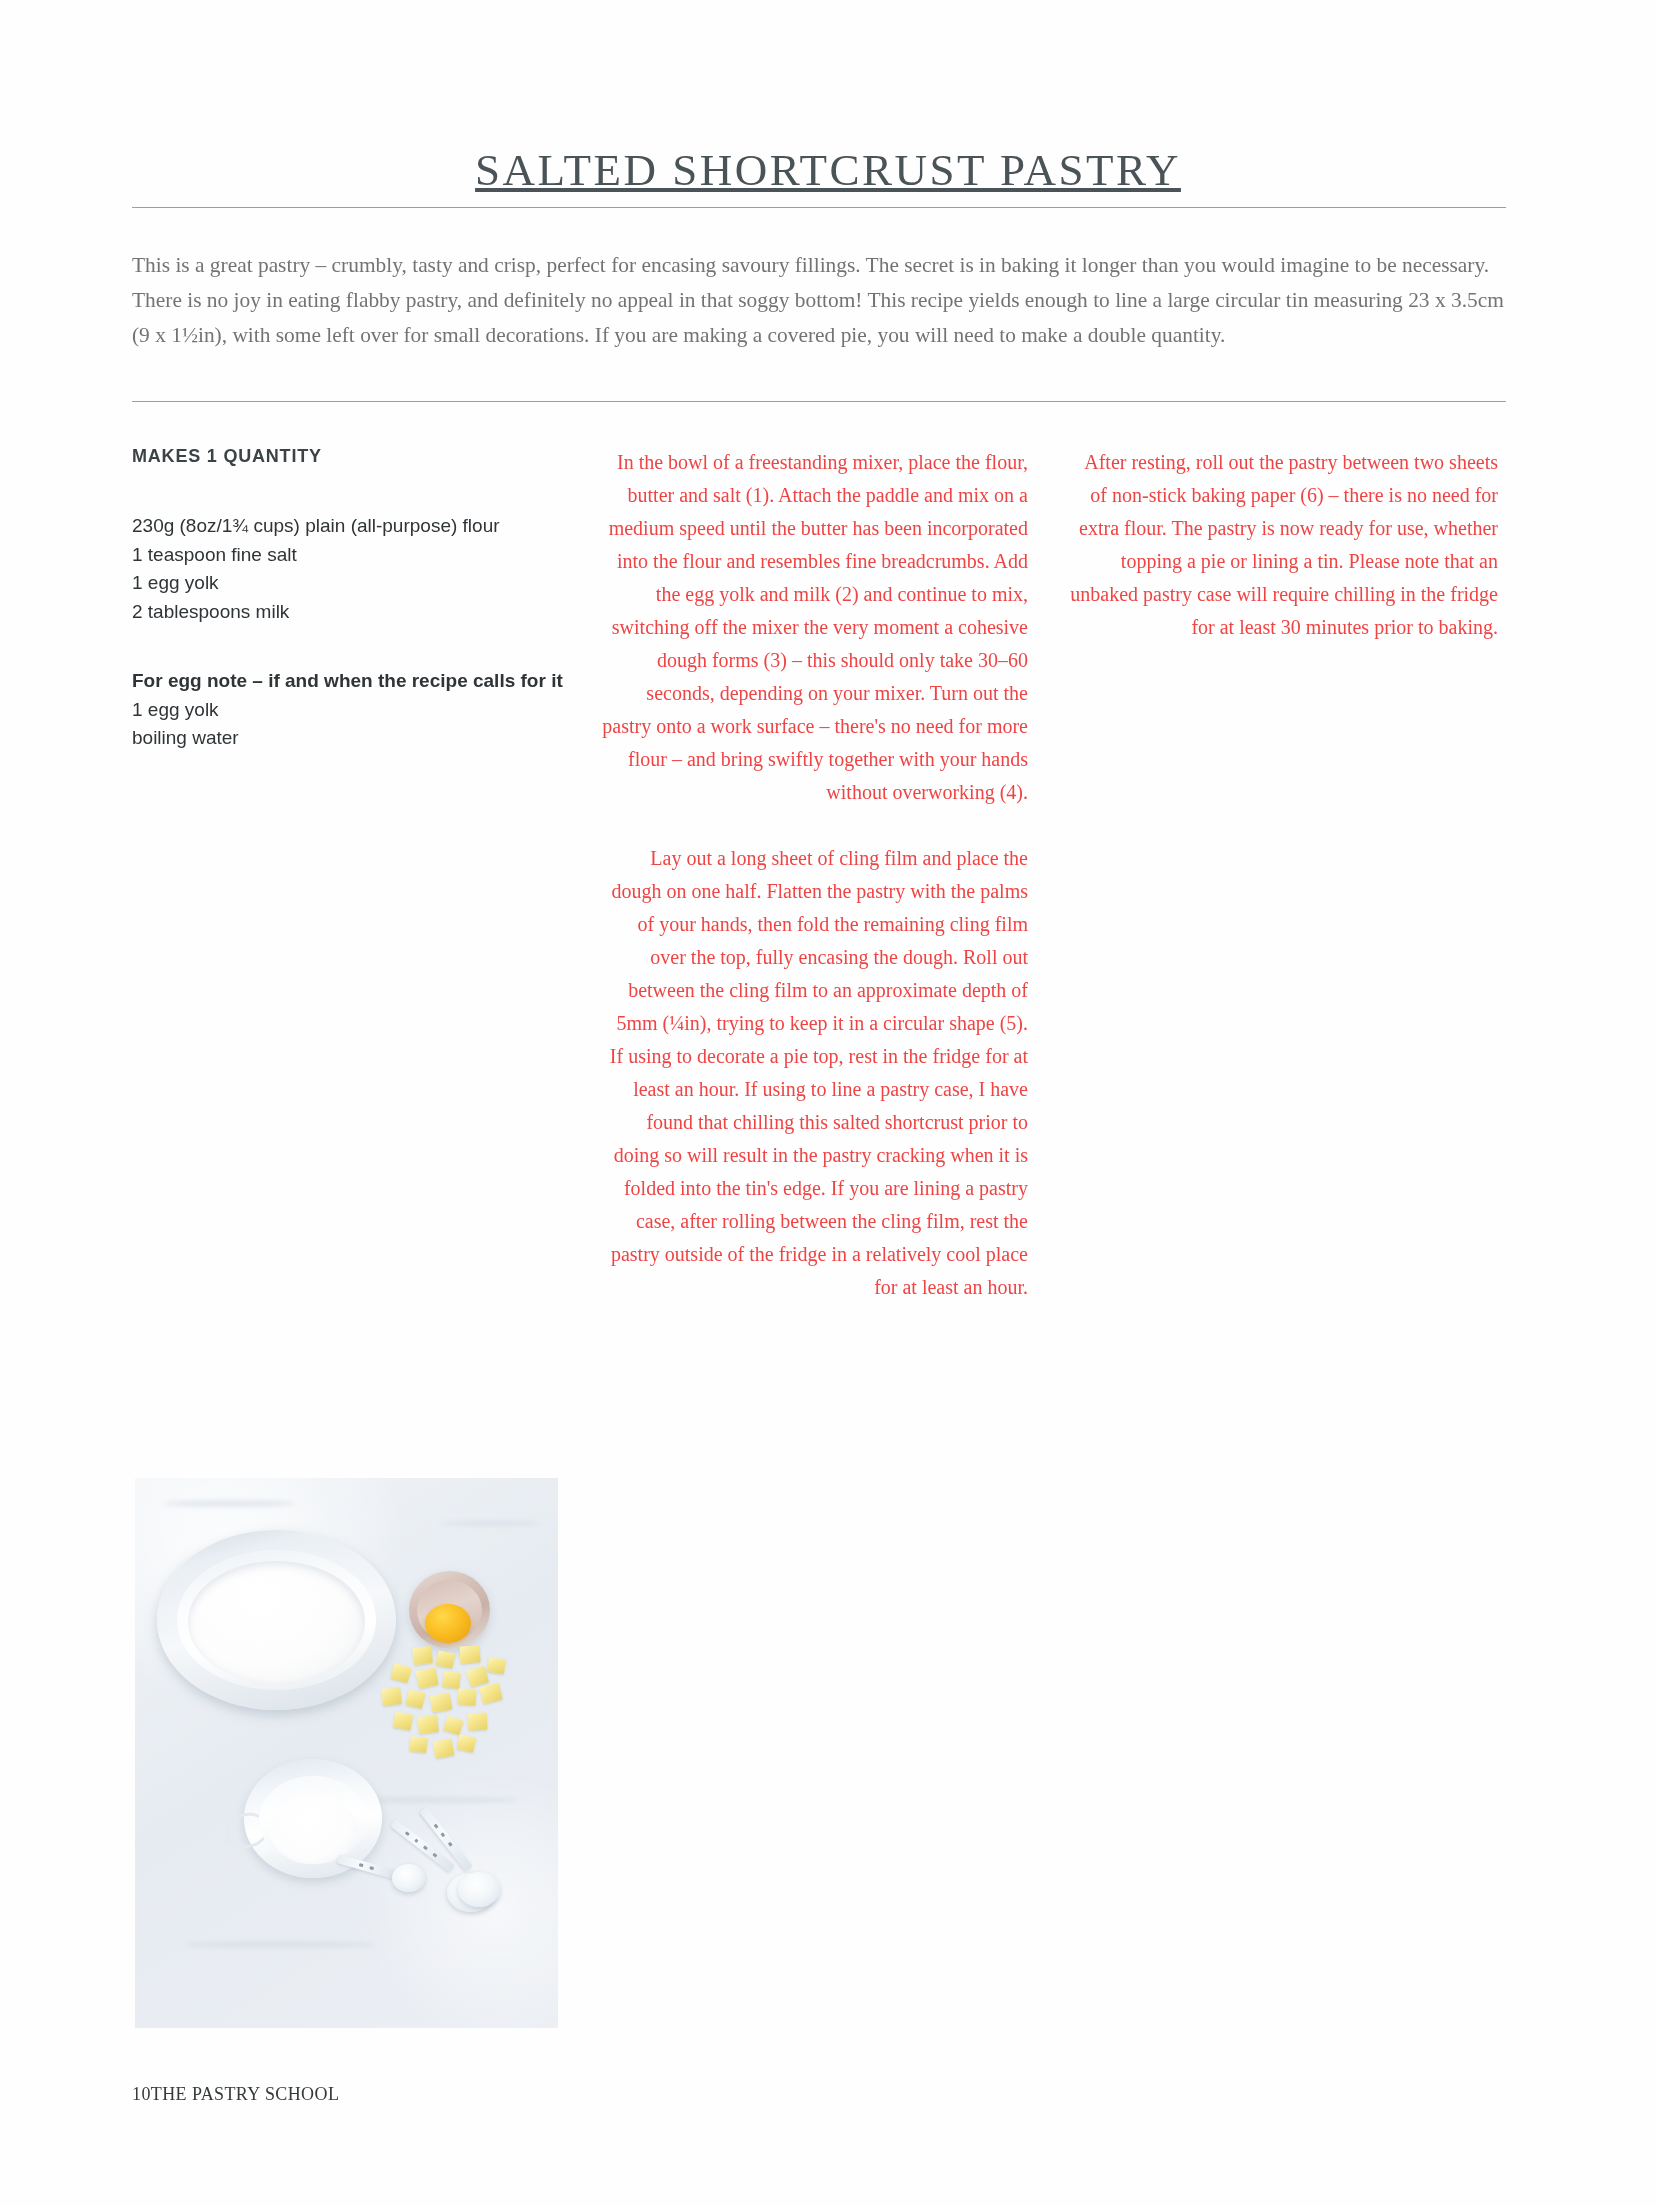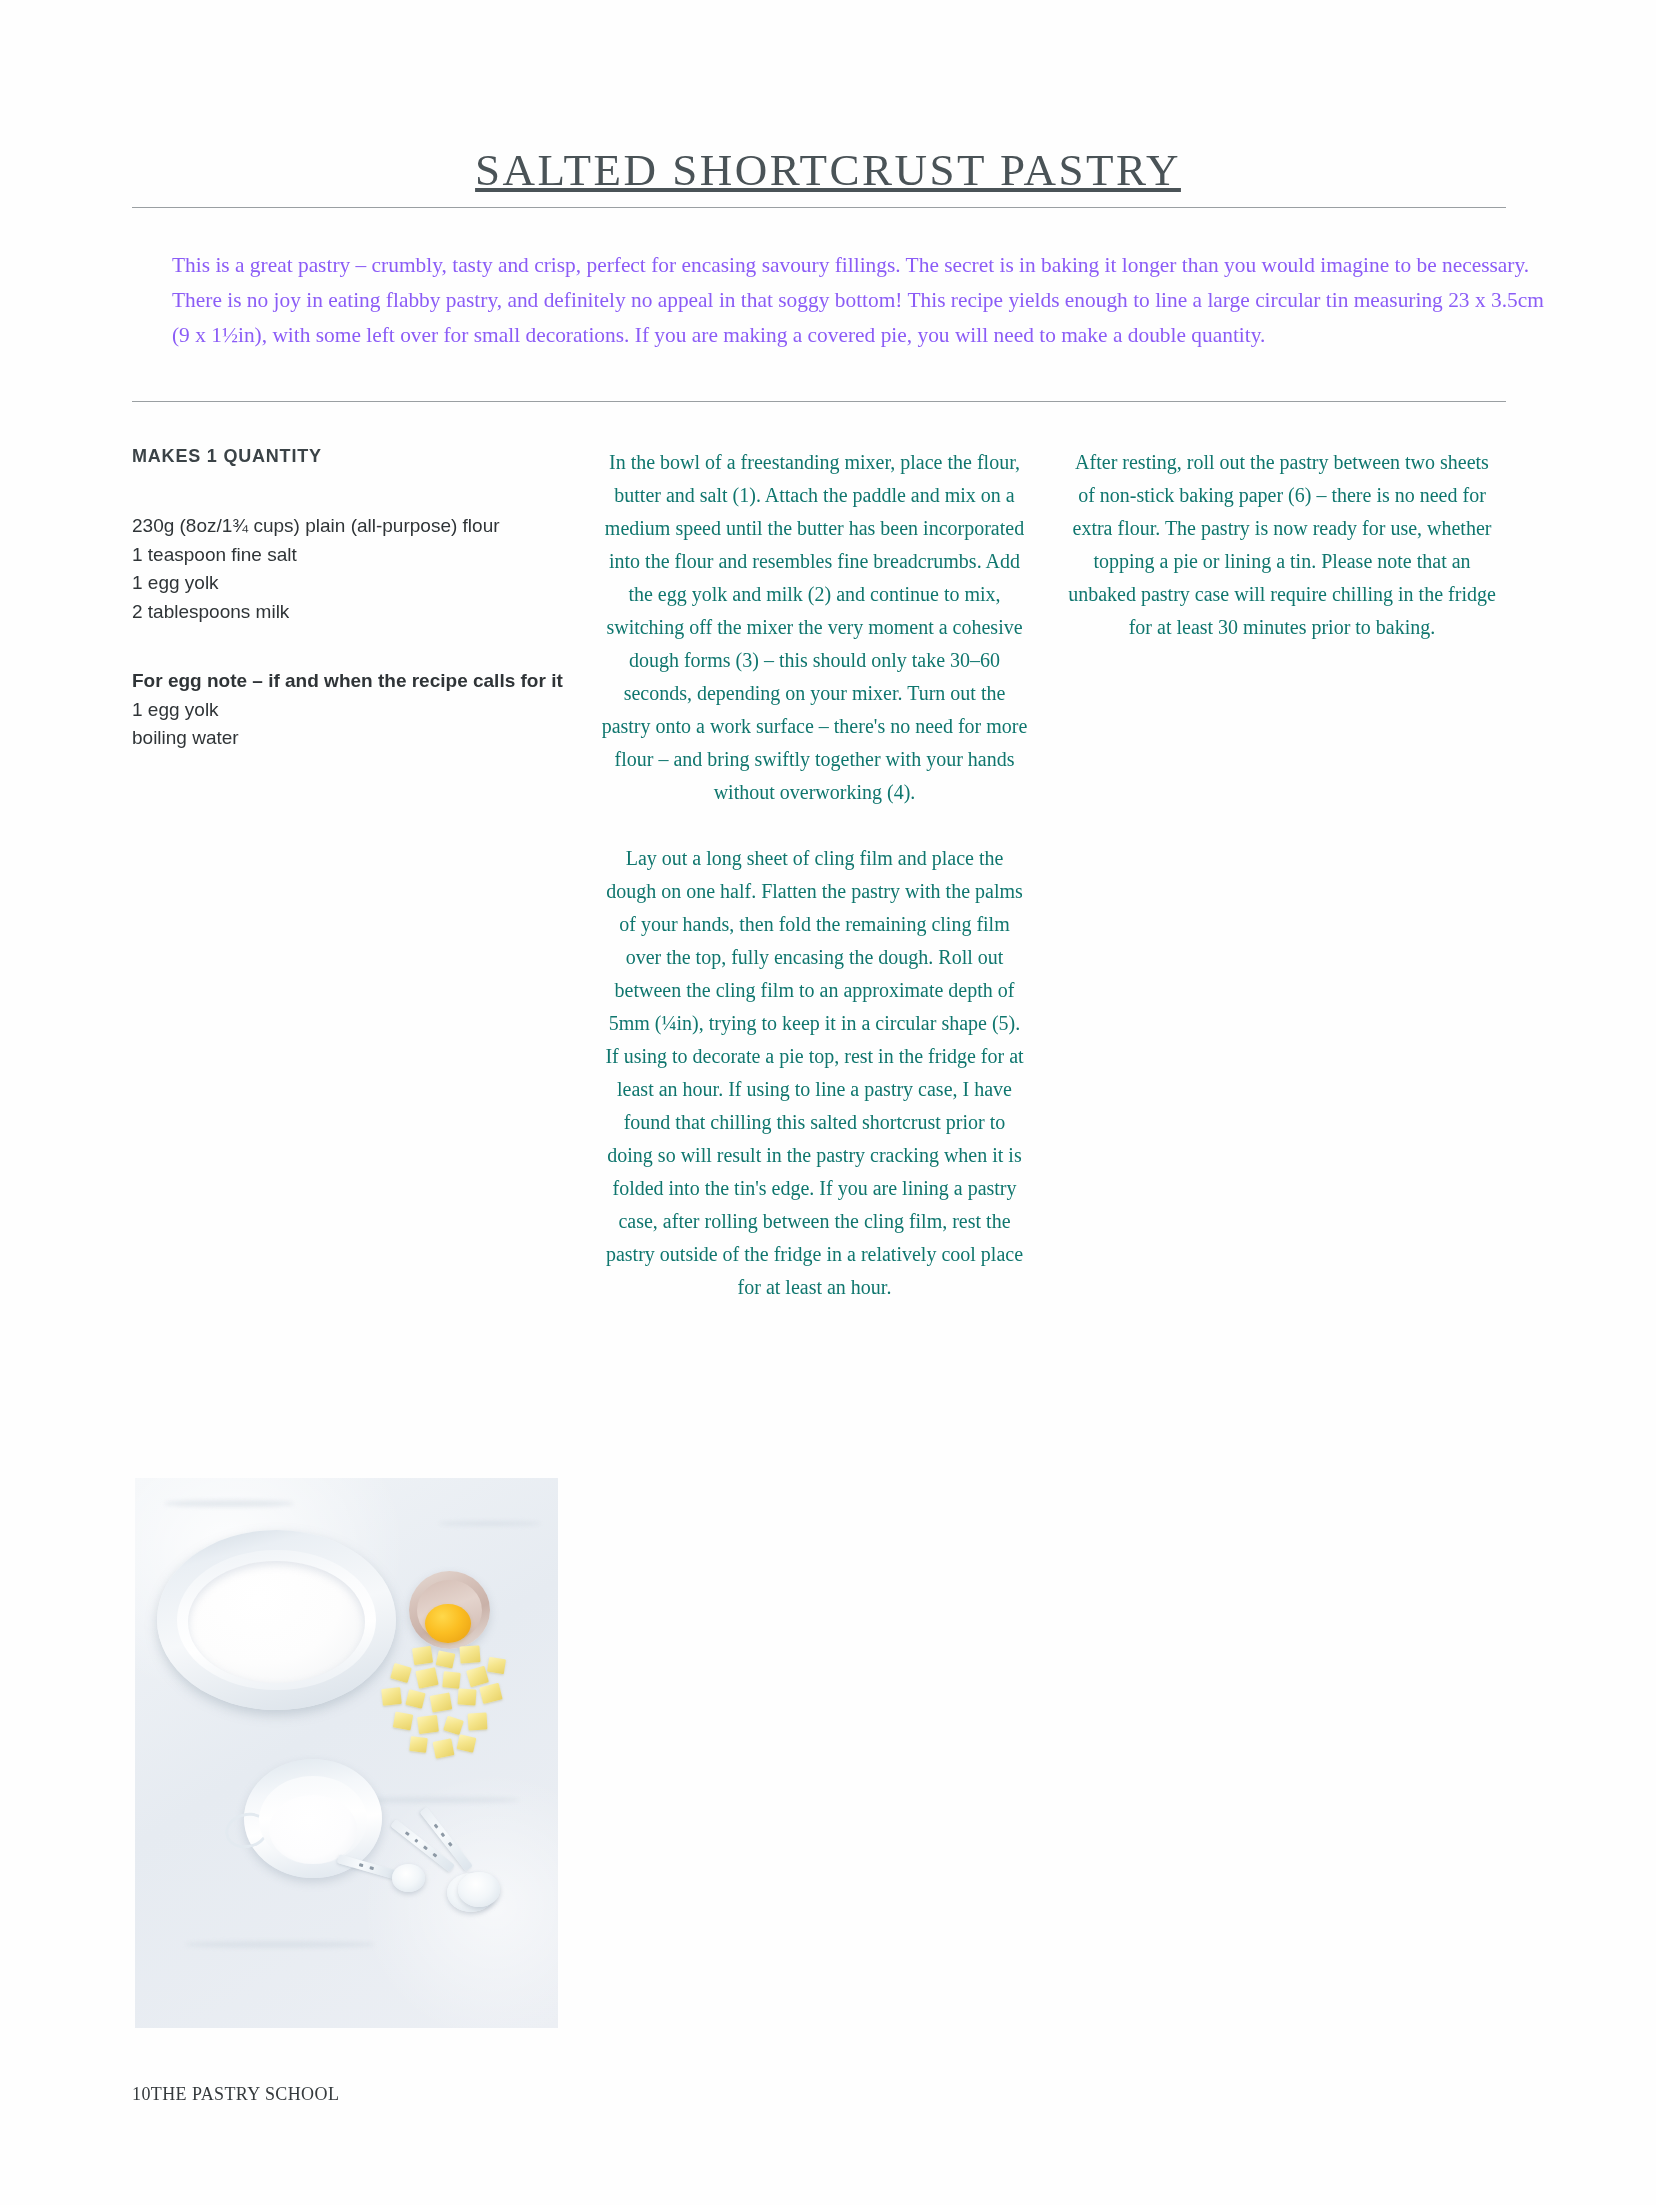--- a/index.html
+++ b/index.html
@@ -50,23 +50,22 @@
 
   
   .intro {
     position: absolute;
     left: 132px;
     top: 227px;
     width: 1376px;
     font-family: "Liberation Serif", serif;
     font-size: 21.4px;
     line-height: 35px;
-    color: #8b5cf6;
+    color: #737373;
     text-align: left;
-    margin-left: 40px;
   }
 
   
   .col {
     position: absolute;
     top: 446px;
   }
   .col-ingredients { left: 132px;  width: 442px; }
   .col-method-1    { left: 601px;  width: 427px; }
   .col-method-2    { left: 1066px; width: 432px; }
@@ -107,23 +106,23 @@
   }
 
   .ingredient-list.wash {
     margin-top: 0.7px;
   }
 
   .method-para {
     font-family: "Liberation Serif", serif;
     font-size: 20px;
     line-height: 33px;
-    color: #0f766e;
+    color: #ef4444;
     margin: 0 0 33px 0;
-    text-align: center;
+    text-align: right;
   }
   .method-para:last-child { margin-bottom: 0; }
 
   
   .photo {
     position: absolute;
     left: 135px;
     top: 1478px;
     width: 423px;
     height: 550px;

